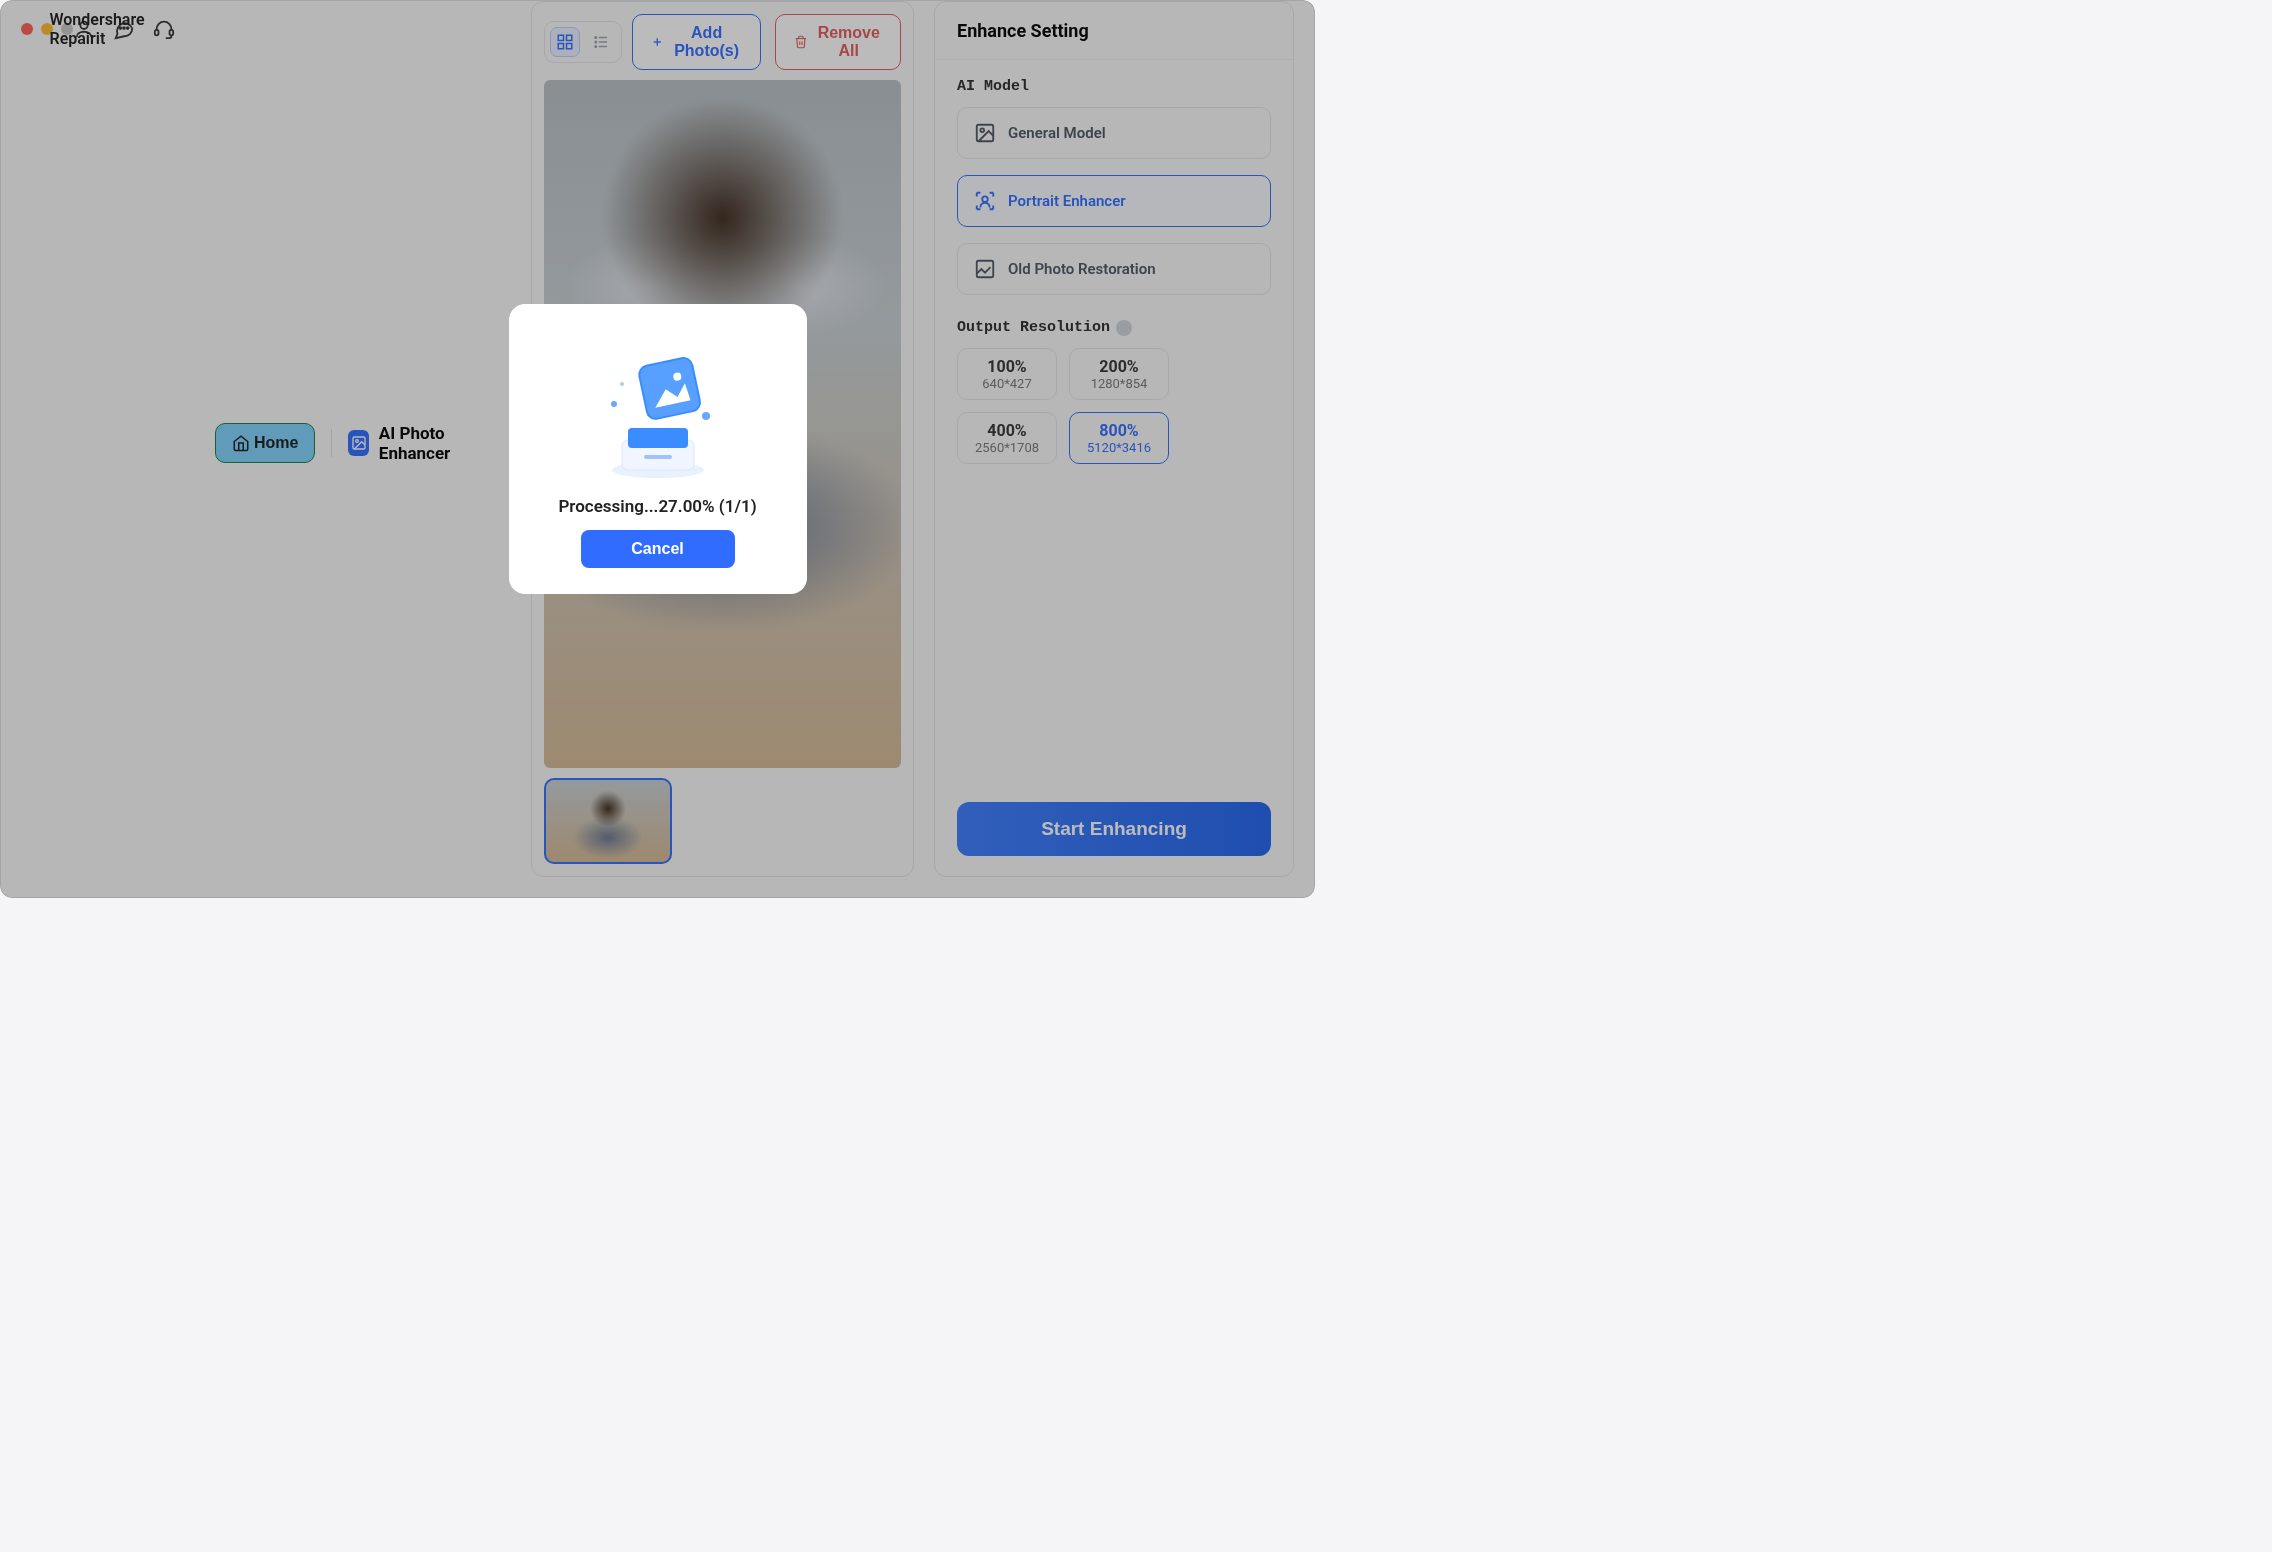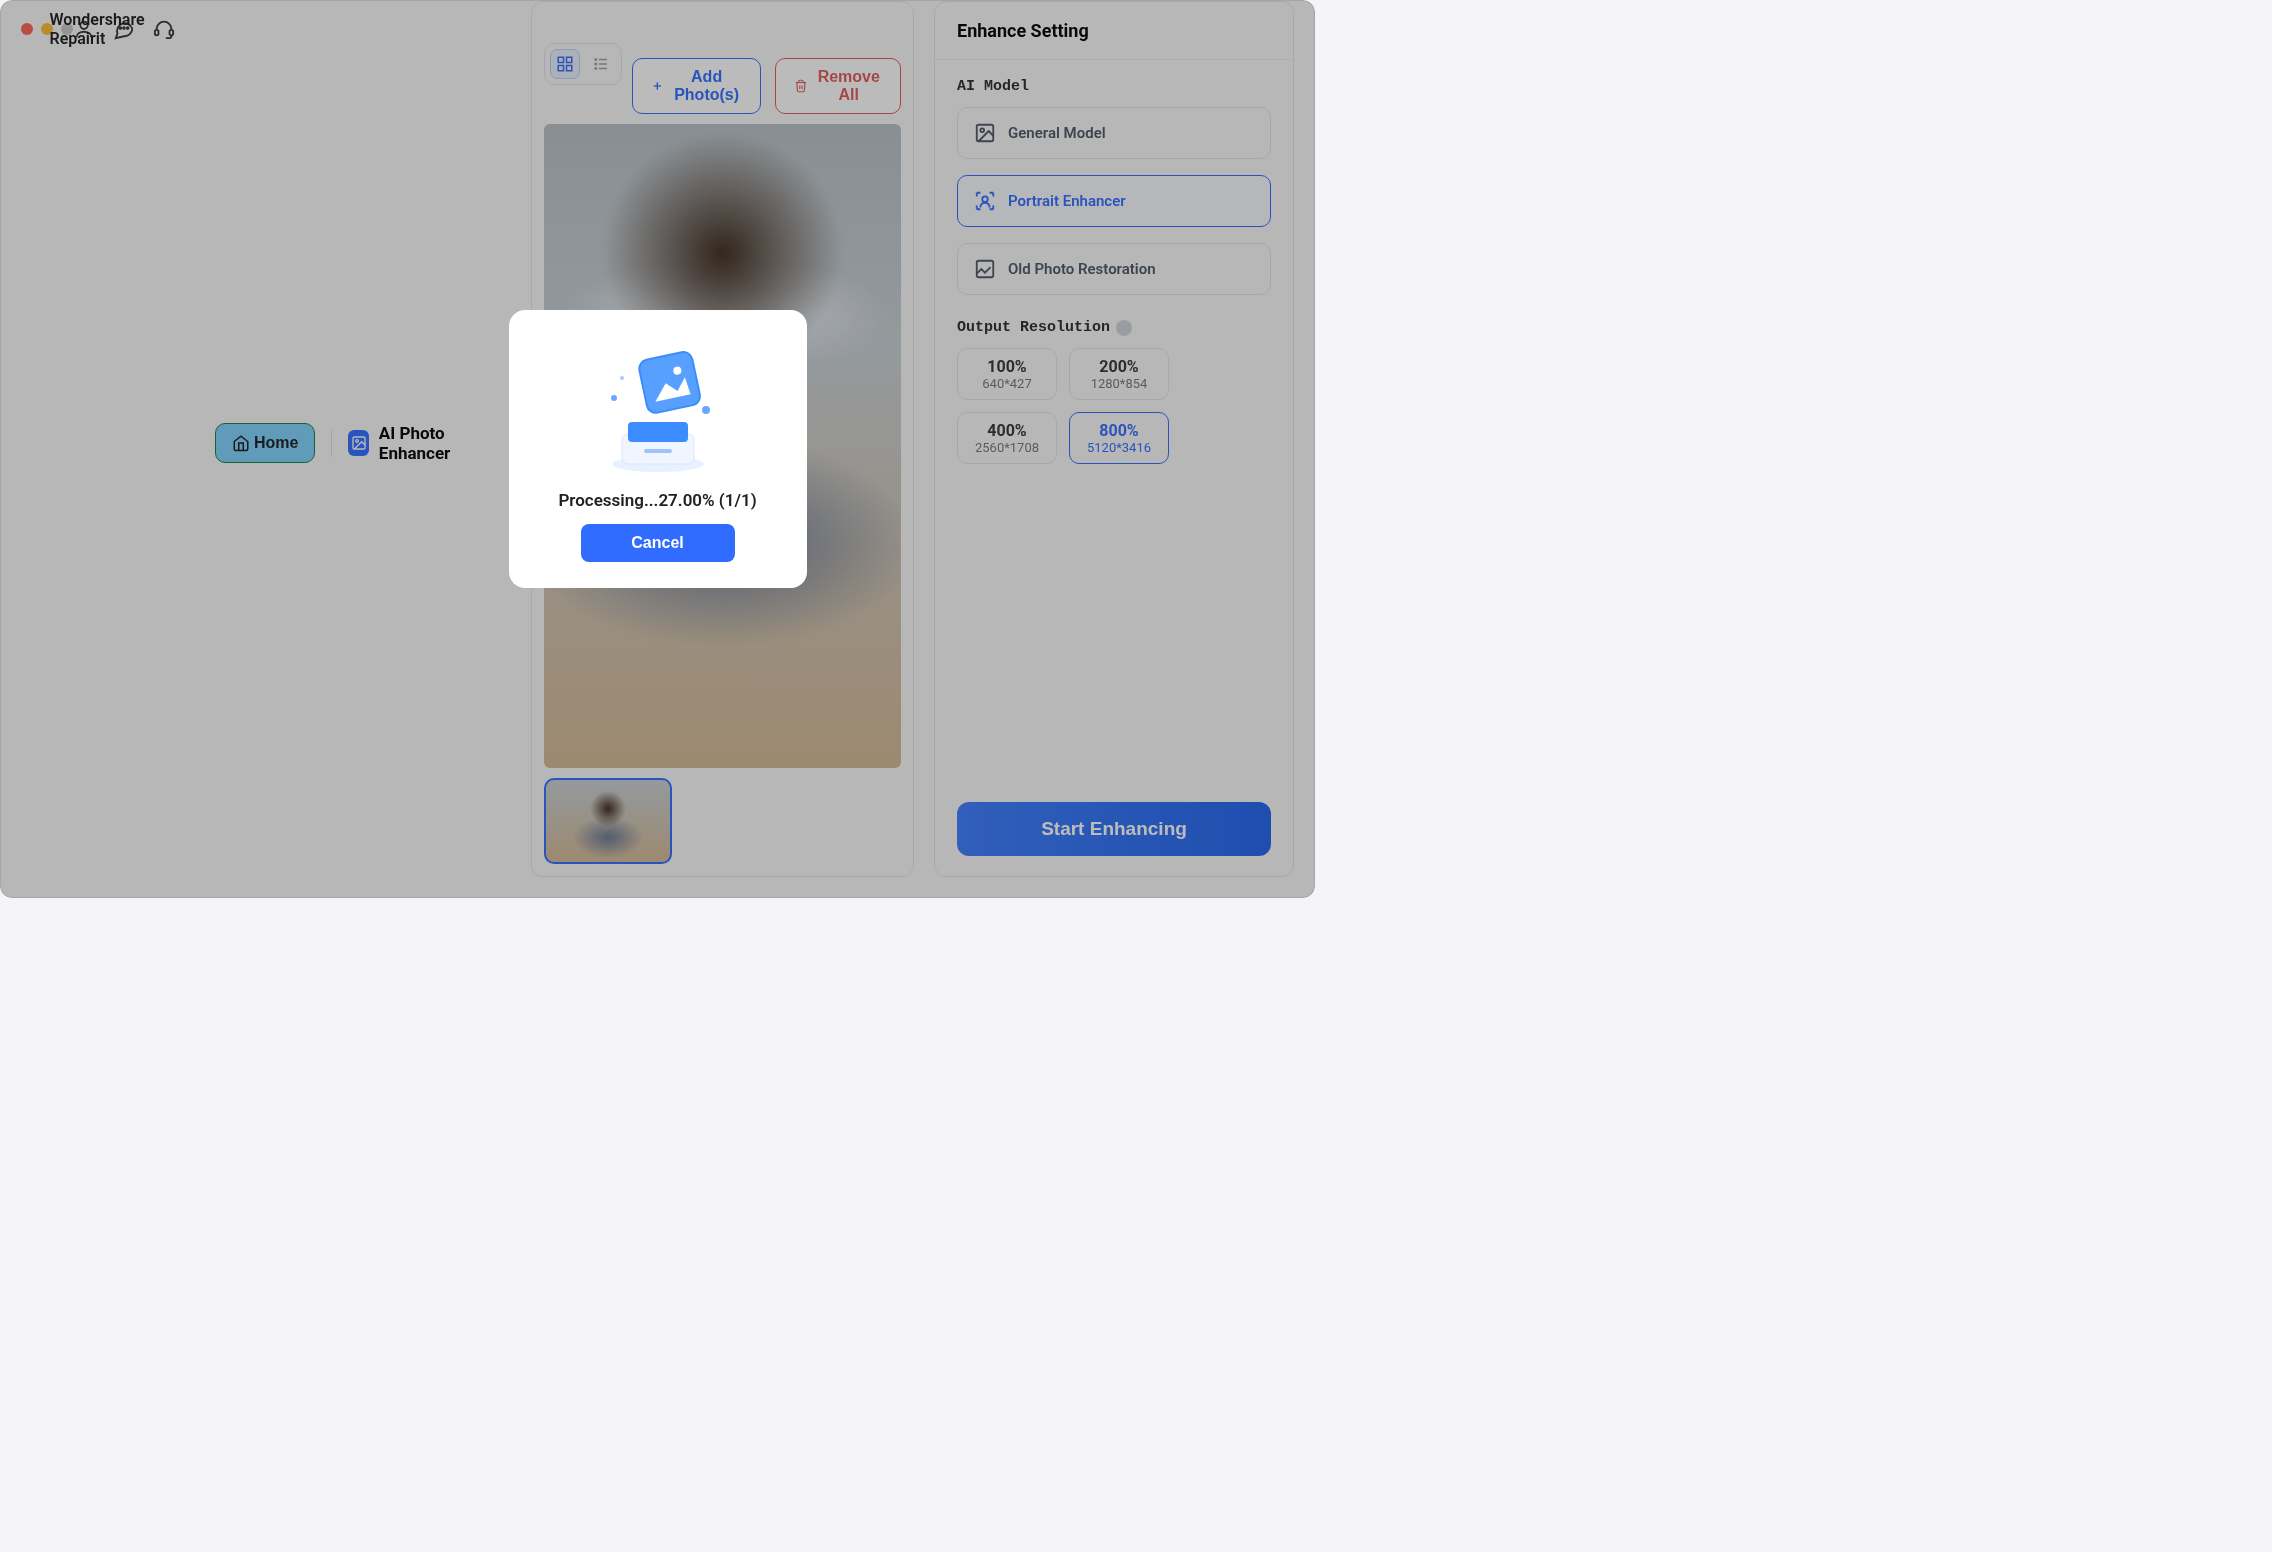--- a/index.html
+++ b/index.html
@@ -129,21 +129,20 @@
     gap: 14px;
   }
   .btn-outline {
     display: flex; align-items: center; gap: 8px;
     padding: 9px 18px;
     border-radius: 10px;
     font-size: 16px;
     font-weight: 600;
     background: #fff;
     cursor: pointer;
-    margin-top: 44px;
   }
   .btn-blue-o { border: 1.5px solid #2f6cff; color: #2f6cff; }
   .btn-red-o { border: 1.5px solid #e05a5a; color: #e05a5a; }
   .preview {
     flex: 1;
     border-radius: 6px;
     overflow: hidden;
     position: relative;
     background: linear-gradient(180deg, #b8c0c6 0%, #c8cfd4 35%, #d4b894 100%);
   }
@@ -268,21 +267,21 @@
     background: rgba(30,30,30,0.30);
     display: flex;
     align-items: center;
     justify-content: center;
     border-radius: 12px;
   }
   .modal {
     width: 298px;
     background: #fff;
     border-radius: 16px;
-    padding: 24px 24px 26px 24px;
+    padding: 36px 24px 26px 24px;
     display: flex;
     flex-direction: column;
     align-items: center;
   }
   .modal-graphic { width: 160px; height: 150px; display:flex; align-items:center; justify-content:center; }
   .modal-text { font-size: 17px; font-weight: 600; margin: 6px 0 14px 0; color: #222;}
   .modal-btn {
     width: 154px;
     padding: 10px 0;
     border: none;

